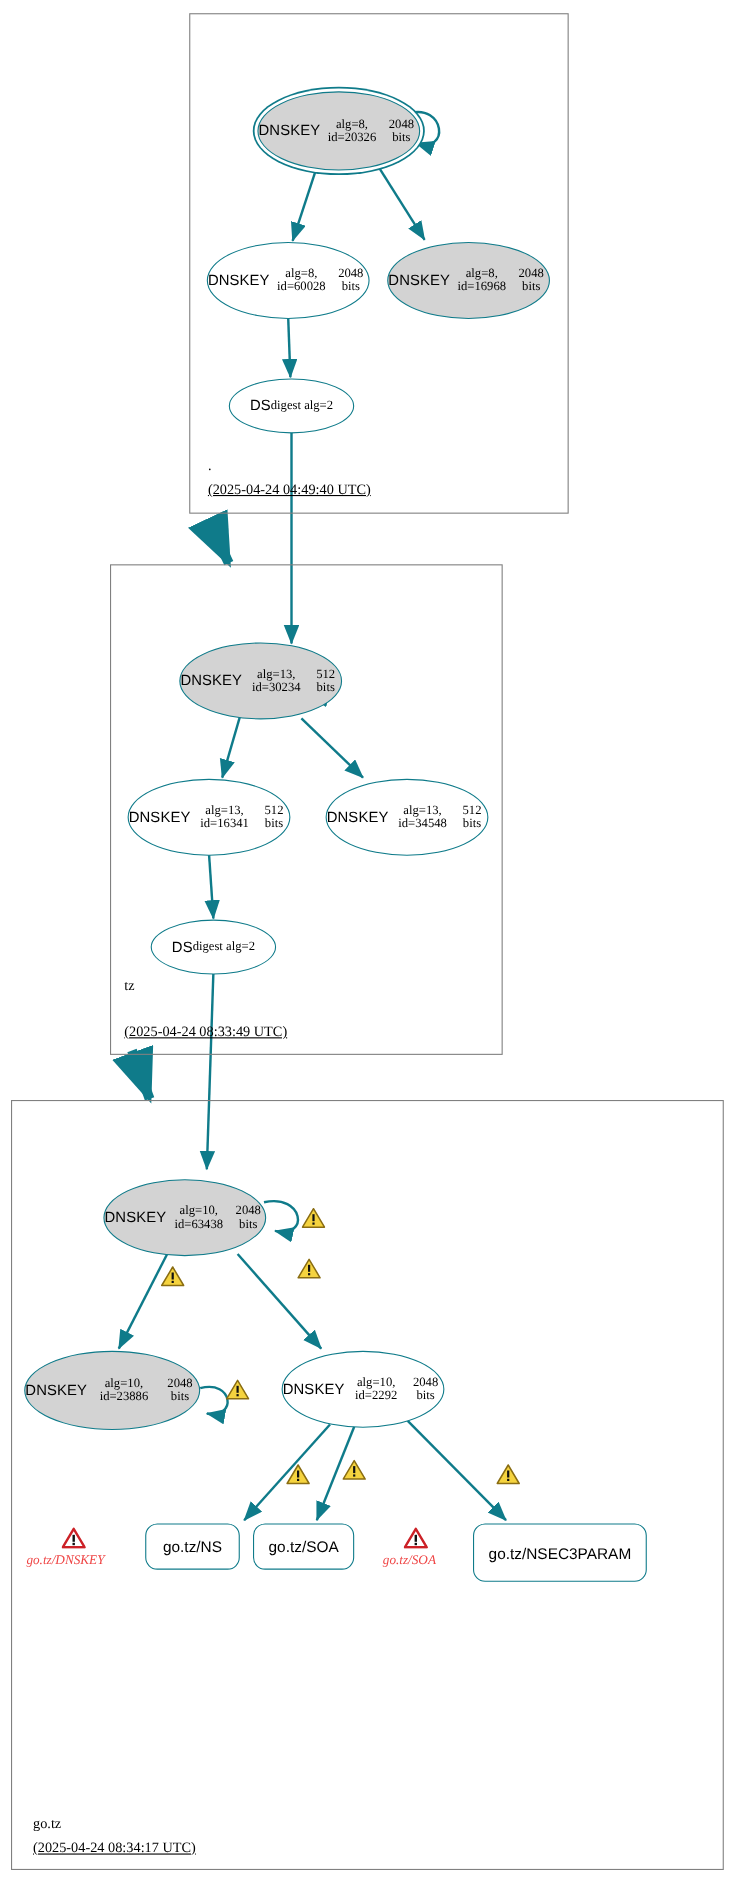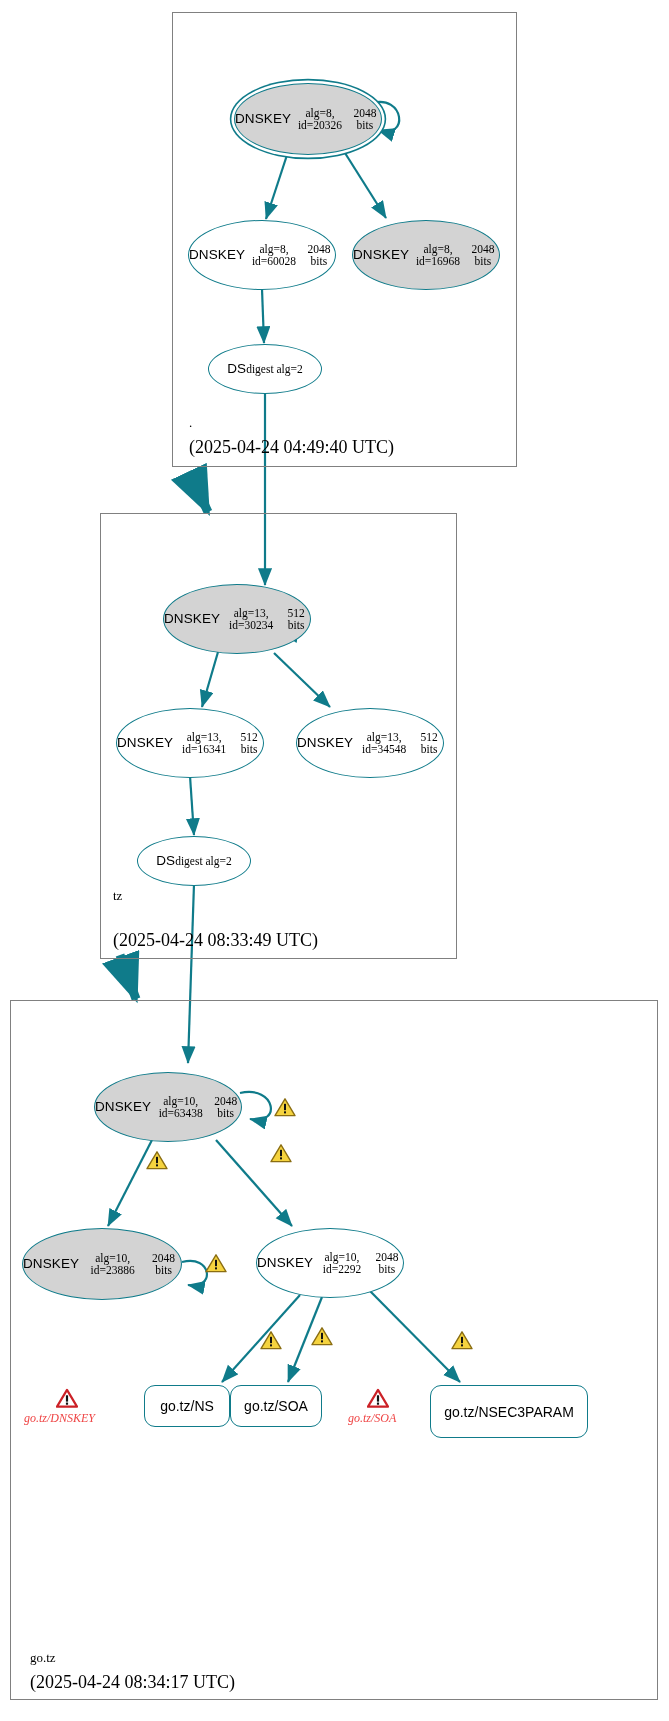--- a/index.html
+++ b/index.html
@@ -29,23 +29,24 @@
   .zone-label {
     position: absolute;
     font-family: "Liberation Serif", serif;
     font-size: 13px;
     color: #000000;
     white-space: nowrap;
   }
   .zone-time {
     position: absolute;
     font-family: "Liberation Serif", serif;
-    font-size: 18px;
+    font-size: 13px;
     color: #000000;
     white-space: nowrap;
+    text-decoration: underline;
   }
   .node {
     position: absolute;
     box-sizing: border-box;
     display: flex;
     align-items: center;
     justify-content: center;
     text-align: center;
     line-height: 1.08;
   }
@@ -207,21 +208,21 @@
   <div class="n-sub">alg=10, id=23886</div>
   <div class="n-sub">2048 bits</div>
 </div>
 
 <div class="node ellipse fill-white" style="left:256px; top:1228px; width:148px; height:70px;">
   <div class="n-title">DNSKEY</div>
   <div class="n-sub">alg=10, id=2292</div>
   <div class="n-sub">2048 bits</div>
 </div>
 
-<div class="rrbox" style="left:144px; top:1385px; width:86px; height:42px;">go.tz/NS</div>
+<div class="rrbox" style="left:132px; top:1385px; width:86px; height:42px;">go.tz/NS</div>
 <div class="rrbox" style="left:230px; top:1385px; width:92px; height:42px;">go.tz/SOA</div>
 <div class="rrbox" style="left:430px; top:1385px; width:158px; height:53px;">go.tz/NSEC3PARAM</div>
 
 <svg class="icon-err" style="left:56px; top:1388px;" viewBox="0 0 24 22" xmlns="http://www.w3.org/2000/svg">
   <path d="M12 2 L23 20.5 L1 20.5 Z" fill="#ffffff" stroke="#cc2127" stroke-width="2.4" stroke-linejoin="round"></path>
   <rect x="10.8" y="8" width="2.4" height="7" fill="#111111"></rect>
   <rect x="10.8" y="16" width="2.4" height="2.4" fill="#111111"></rect>
 </svg>
 <div class="errlabel" style="left:24px; top:1411px;">go.tz/DNSKEY</div>
 

